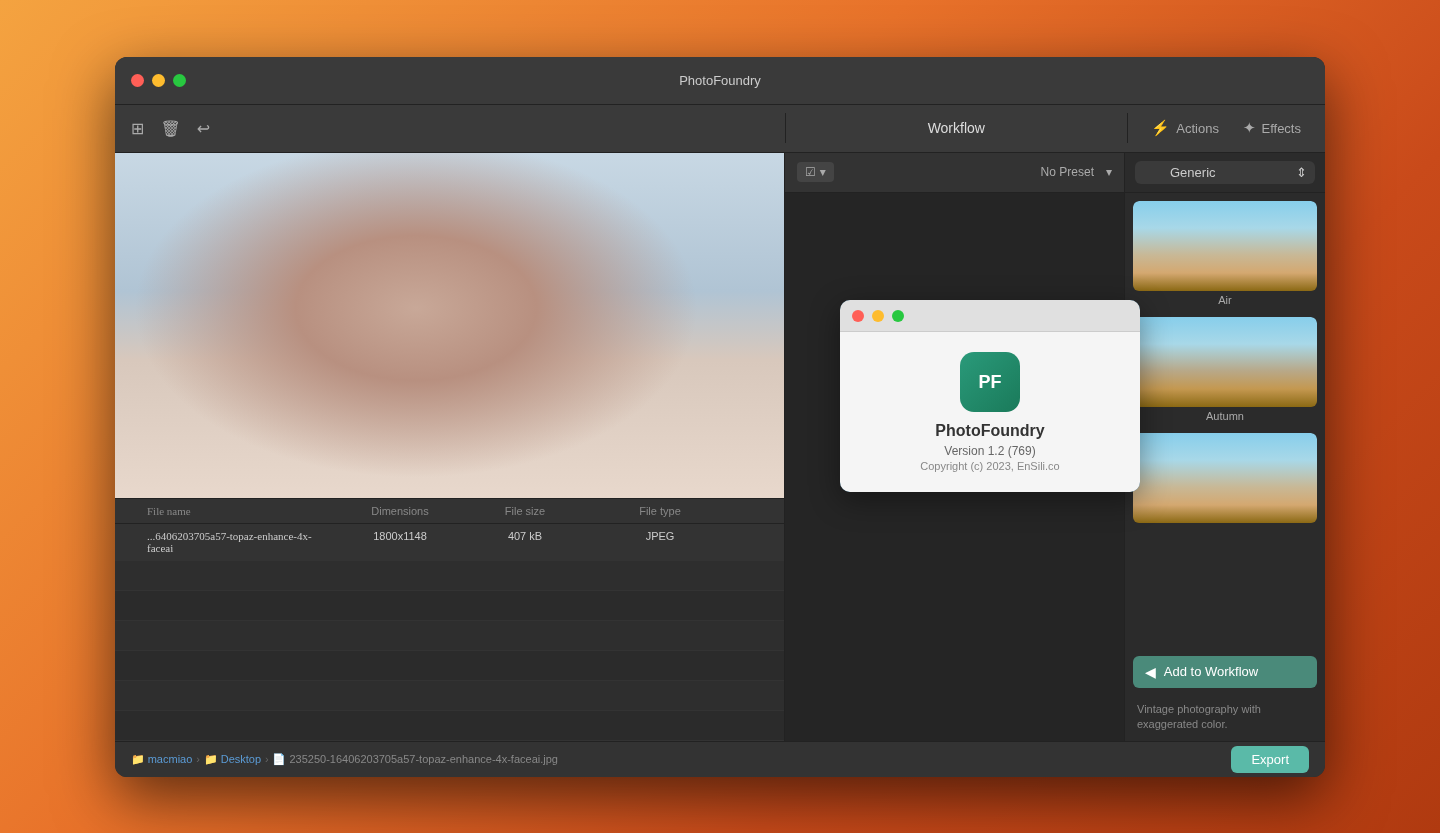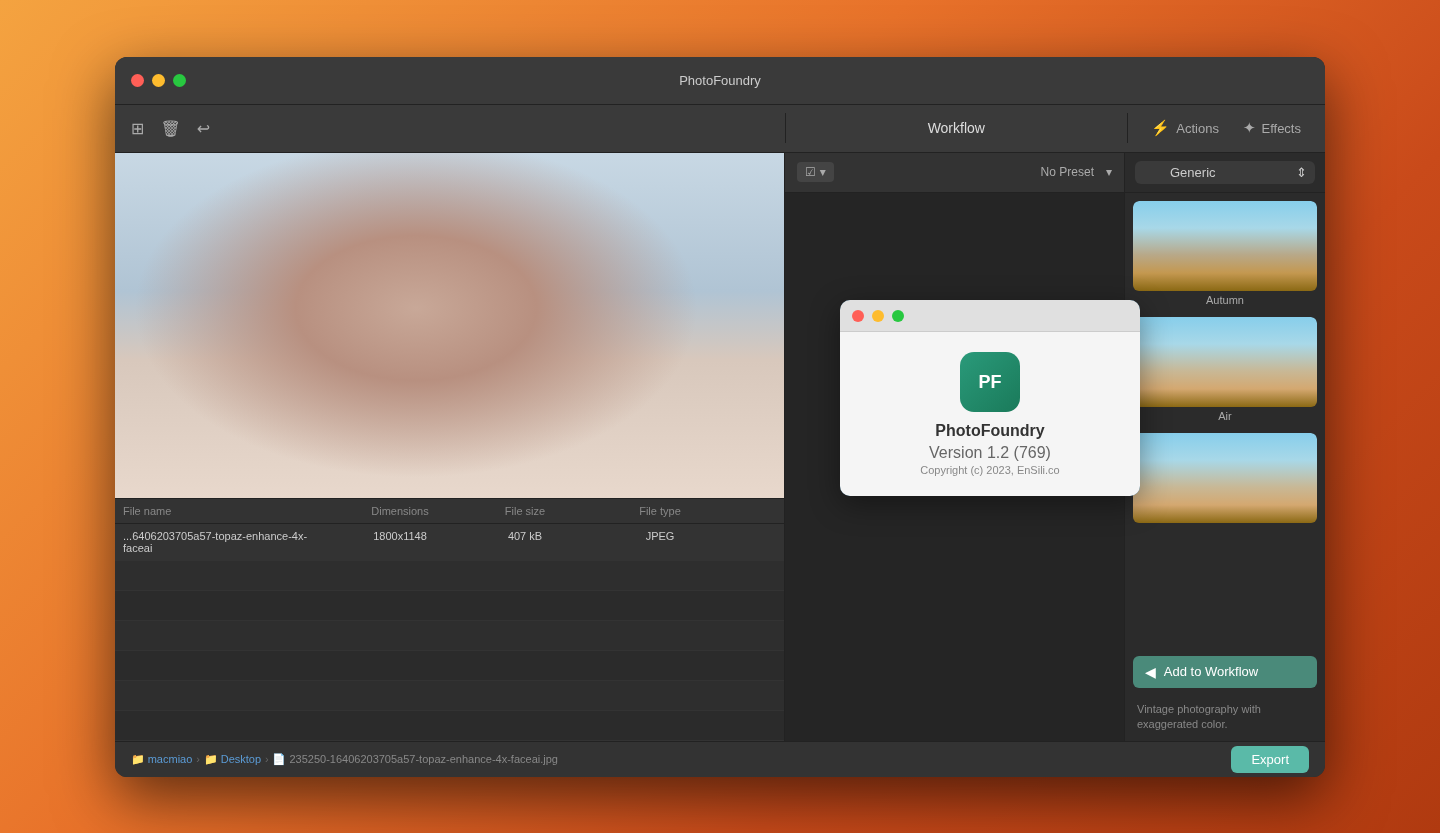--- a/index.html
+++ b/index.html
@@ -207,21 +207,21 @@
       padding: 6px 0;
       border-bottom: 1px solid #333;
       background: #333;
     }
 
     .file-table-row .col {
       font-size: 11px;
       color: #ccc;
     }
 
-    .col-name { width: 220px; padding-left: 8px; }
+    .col-name { width: 220px; padding-left: 32px; font-family: Liberation Serif, serif; }
     .col-dim { width: 130px; text-align: center; }
     .col-size { width: 120px; text-align: center; }
     .col-type { width: 150px; text-align: center; }
 
     .empty-rows {
       height: 180px;
     }
 
     .empty-row {
       height: 30px;
@@ -483,21 +483,21 @@
     }
 
     .about-app-name {
       font-size: 16px;
       font-weight: 600;
       color: #333;
       margin-bottom: 4px;
     }
 
     .about-version {
-      font-size: 16px;
+      font-size: 12px;
       color: #666;
       margin-bottom: 2px;
     }
 
     .about-copyright {
       font-size: 11px;
       color: #888;
     }
 
     
@@ -591,26 +591,26 @@
     <div class="right-panel">
       <div class="effects-dropdown">
         <div class="effects-dropdown-inner">
           <span>Generic</span>
           <span>⇕</span>
         </div>
       </div>
 
       <div class="effects-list">
         <div class="effect-item">
+          <div class="effect-thumb effect-thumb-air"></div>
+          <div class="effect-label">Air</div>
+        </div>
+        <div class="effect-item">
           <div class="effect-thumb effect-thumb-autumn"></div>
           <div class="effect-label">Autumn</div>
-        </div>
-        <div class="effect-item">
-          <div class="effect-thumb effect-thumb-air"></div>
-          <div class="effect-label">Air</div>
         </div>
         <div class="effect-item">
           <div class="effect-thumb effect-thumb-third"></div>
           <div class="effect-label"></div>
         </div>
       </div>
 
       <button class="add-workflow-btn">
         <span class="arrow-left">◀</span>
         <span>Add to Workflow</span>

